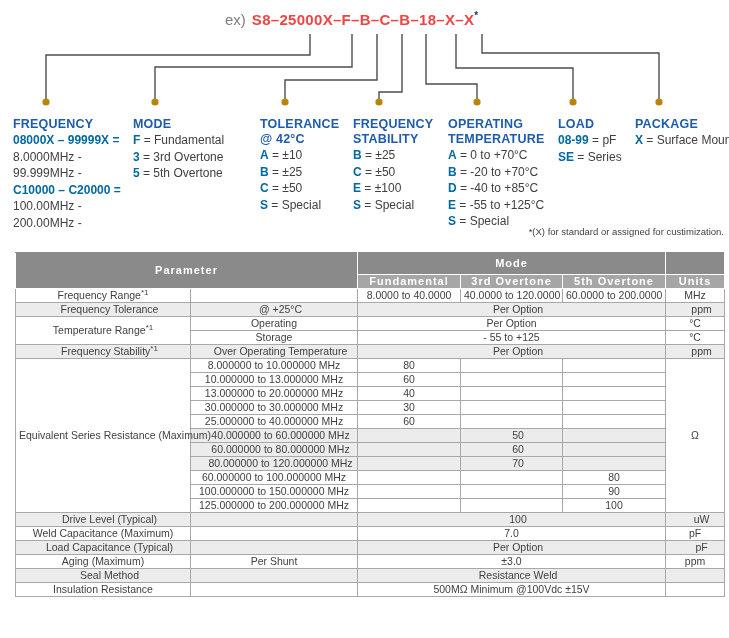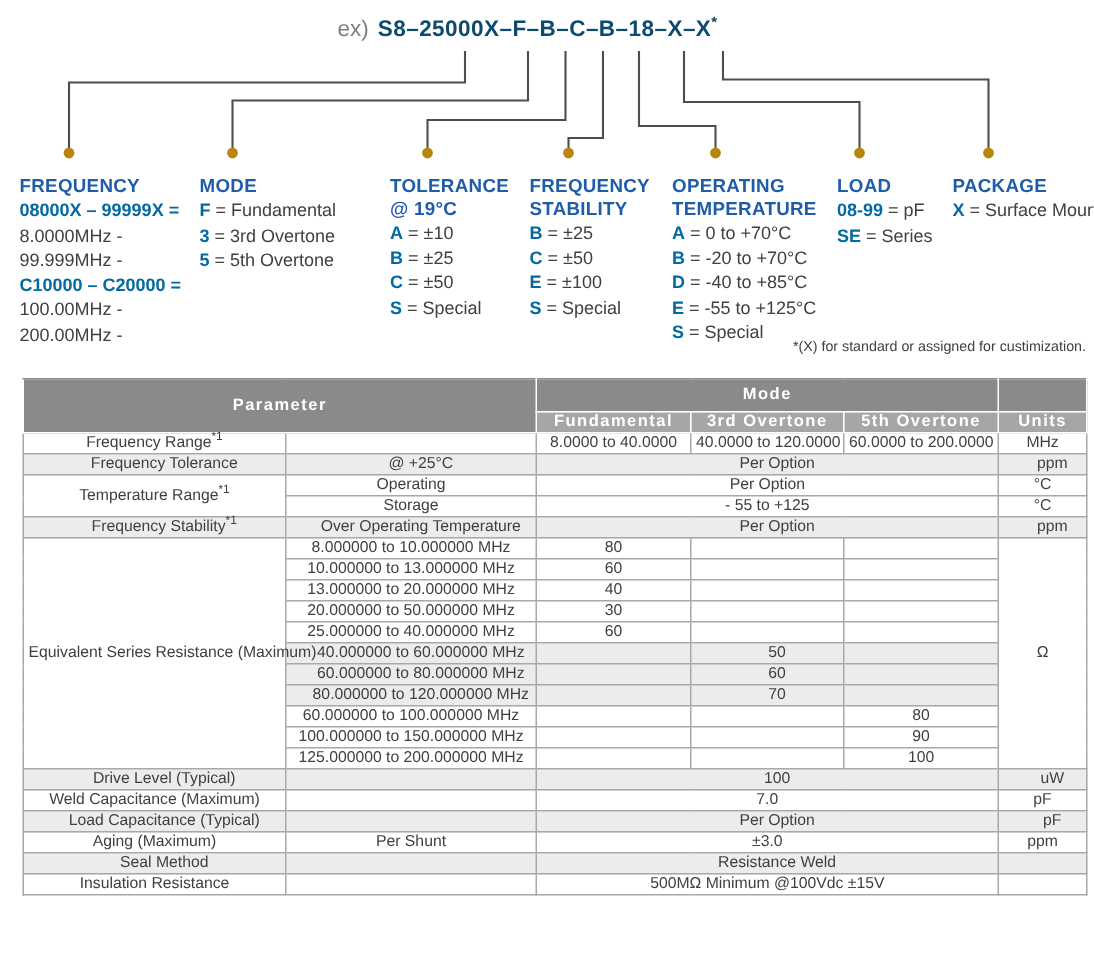--- a/index.html
+++ b/index.html
@@ -4,21 +4,21 @@
 <style>
   * { margin:0; padding:0; box-sizing:border-box; }
   html,body { background:#fff; }
   body {
     position:relative; width:729px; height:638px; overflow:hidden;
     font-family:"Liberation Sans", sans-serif; color:#3f3f3f;
   }
   
   .pn-title { position:absolute; left:225px; top:10px; font-size:15px; white-space:nowrap; }
   .pn-title .prefix { color:#7f7f7f; font-weight:normal; margin-right:6px;text-align:right; }
-  .pn-title .code { color:#0c4a6e; font-weight:bold; letter-spacing:0.3px; }
+  .pn-title .code { color:#ef4444; font-weight:bold; letter-spacing:0.3px; }
   .pn-title .star { color:#17375e; font-weight:bold; font-size:10px; vertical-align:super; }
   svg.connectors { position:absolute; left:0; top:0; }
 
   .pn-col { position:absolute; top:117px; font-size:12px; line-height:16.5px; white-space:nowrap; }
   .pn-col .hdr { color:#1f5ca9; font-weight:bold; font-size:12.5px; line-height:15px; letter-spacing:0.2px; }
   .pn-col .item { color:#404040; }
   .pn-col .item .k { color:#0369a1; font-weight:bold; }
   #col-frequency { left:13px; }
   #col-mode { left:133px; }
   #col-tolerance { left:260px; }
@@ -84,21 +84,21 @@
 
 <div class="pn-col" id="col-mode">
   <div class="hdr">MODE</div>
   <div class="item"><span class="k">F</span><span> = Fundamental</span></div>
   <div class="item"><span class="k">3</span><span> = 3rd Overtone</span></div>
   <div class="item"><span class="k">5</span><span> = 5th Overtone</span></div>
 </div>
 
 <div class="pn-col" id="col-tolerance">
   <div class="hdr">TOLERANCE</div>
-  <div class="hdr">@ 19°C</div>
+  <div class="hdr">@ 42°C</div>
   <div class="item"><span class="k">A</span><span> = ±10</span></div>
   <div class="item"><span class="k">B</span><span> = ±25</span></div>
   <div class="item"><span class="k">C</span><span> = ±50</span></div>
   <div class="item"><span class="k">S</span><span> = Special</span></div>
 </div>
 
 <div class="pn-col" id="col-freq-stability">
   <div class="hdr">FREQUENCY</div>
   <div class="hdr">STABILITY</div>
   <div class="item"><span class="k">B</span><span> = ±25</span></div>
@@ -201,21 +201,21 @@
         <td></td>
         <td></td>
       </tr>
   <tr>
         <td class="c2">13.000000 to 20.000000 MHz</td>
         <td>40</td>
         <td></td>
         <td></td>
       </tr>
   <tr>
-        <td class="c2">20.000000 to 50.000000 MHz</td>
+        <td class="c2">30.000000 to 30.000000 MHz</td>
         <td>30</td>
         <td></td>
         <td></td>
       </tr>
   <tr>
         <td class="c2">25.000000 to 40.000000 MHz</td>
         <td>60</td>
         <td></td>
         <td></td>
       </tr>

